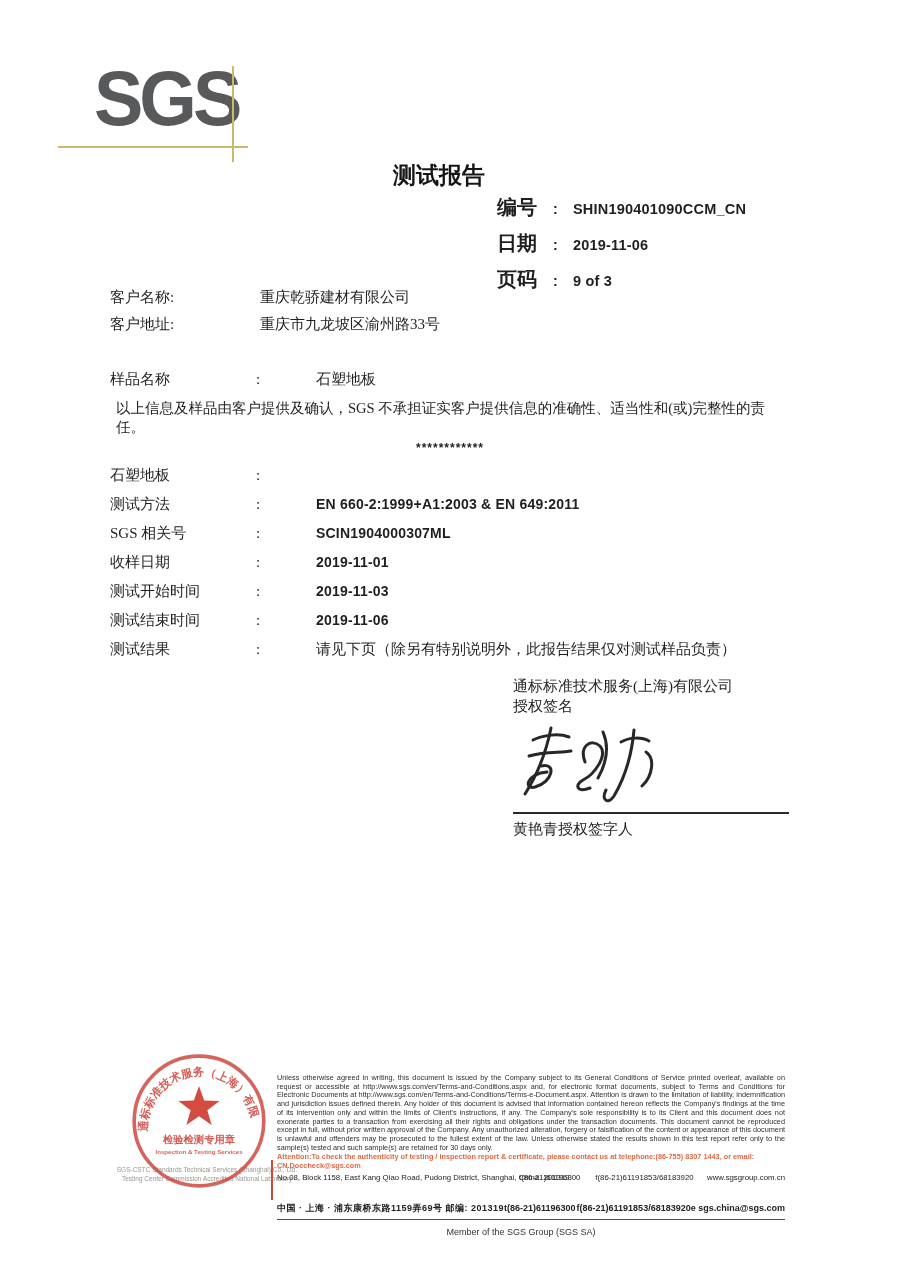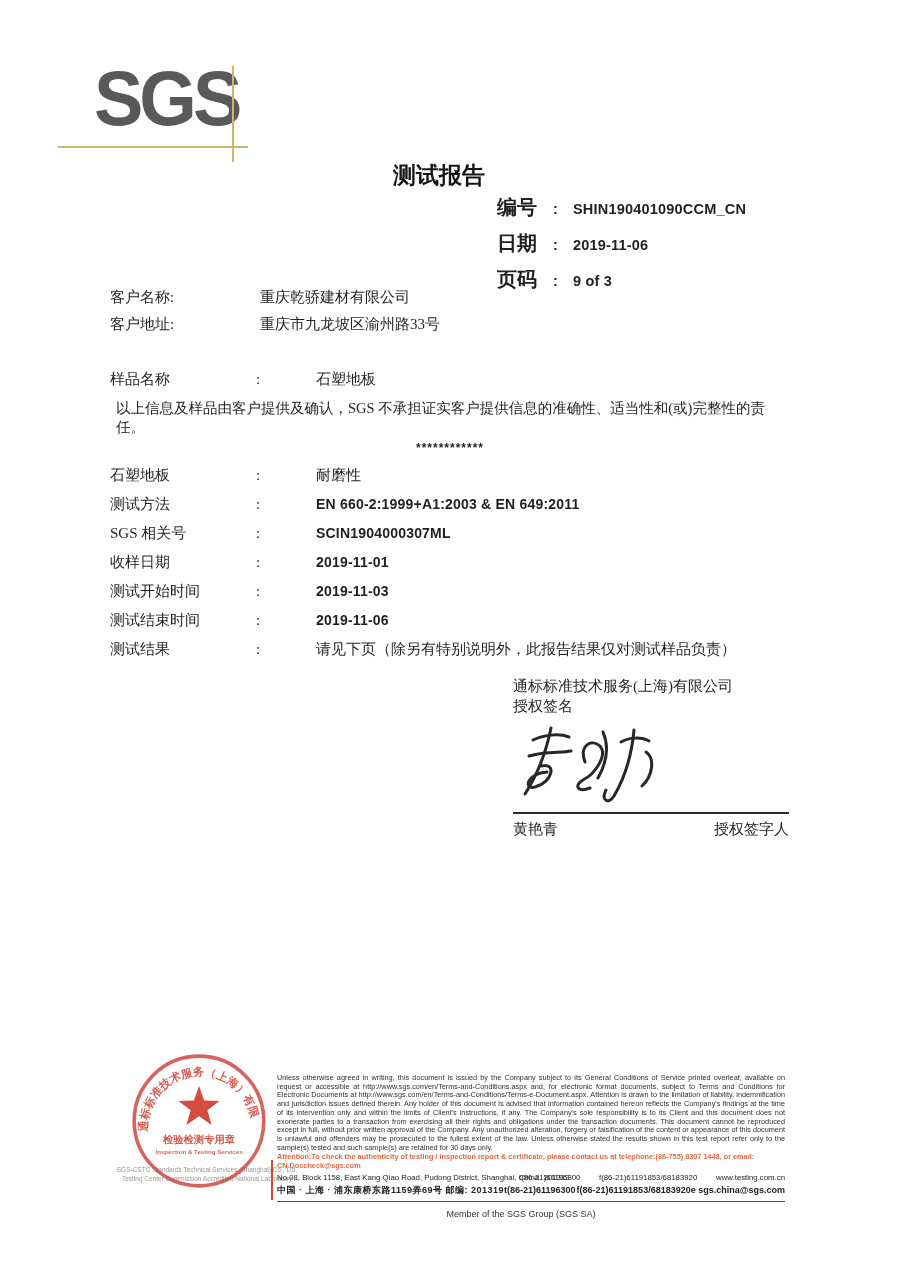--- a/index.html
+++ b/index.html
@@ -33,40 +33,40 @@
   .disclaimer{margin:10px 0 0 6px;font-size:14.5px;line-height:19px;}
   .stars{text-align:center;font-size:12px;font-weight:bold;letter-spacing:1px;margin:4px 0 10px 0;
          font-family:"Liberation Sans","DejaVu Sans",sans-serif;}
 
   
   .sig{position:absolute;left:513px;top:676px;width:276px;}
   .sig-company{font-size:15px;line-height:20px;}
   .sig-heading{font-size:15px;line-height:20px;}
   .sig-img{margin:4px 0 0 2px;}
   .sig-rule{border-top:2px solid #2a2a2a;margin-top:2px;}
-  .sig-names{display:flex;justify-content:space-between;font-size:15px;margin-top:6px;}
+  .sig-names{display:flex;font-size:15px;margin-top:6px;}
 
   
   .stamp{position:absolute;left:128px;top:1050px;width:142px;height:142px;opacity:0.92;}
   .stamp-caption{position:absolute;left:116px;top:1166px;width:182px;z-index:0;
                  font-family:"Liberation Sans","DejaVu Sans",sans-serif;
                  font-size:6.5px;line-height:8.5px;color:#9a9690;text-align:center;}
 
   
   .footer{position:absolute;left:277px;top:1074px;width:508px;
           font-family:"Liberation Sans","DejaVu Sans",sans-serif;}
   .fineprint{font-size:7.3px;line-height:8.7px;color:#2e2e2e;text-align:justify;margin:0;}
   .attention{font-size:7.3px;line-height:8.7px;color:#e06845;font-weight:bold;margin:1px 0 2px 0;}
   .addr-row{display:flex;align-items:baseline;font-size:7.8px;color:#222;margin-top:2px;white-space:nowrap;}
   .addr-row .a-addr{width:242px;}
   .addr-row .a-tel{width:82px;}
   .addr-row .a-fax{width:120px;}
   .addr-row .a-web{flex:1;}
   .addr-cn{font-size:9px;font-weight:bold;}
-  .addr-cn .a-addr{letter-spacing:0.5px;}
+  .addr-cn .a-addr{letter-spacing:0.5px;margin-top:18px;}
   .footer-rule{border-top:1px solid #4a4a4a;margin-top:4px;}
   .member{margin-top:7px;text-align:center;font-size:9px;color:#333;padding-right:20px;}
   .red-vline{position:absolute;left:271px;top:1160px;width:2px;height:40px;background:#cc4b33;}
 </style>
 </head>
 <body>
 
 <div id="page">
 
   <div class="logo-wrap">
@@ -112,21 +112,20 @@
       <span>:</span>
       <span>石塑地板</span>
     </div>
 
     <div class="disclaimer">以上信息及样品由客户提供及确认，SGS 不承担证实客户提供信息的准确性、适当性和(或)完整性的责任。</div>
     <div class="stars">************</div>
 
     <div class="row3">
       <span>石塑地板</span>
       <span>:</span>
-      <span>耐磨性</span>
     </div>
     <div class="row3">
       <span>测试方法</span>
       <span>:</span>
       <span class="val-en">EN 660-2:1999+A1:2003 &amp; EN 649:2011</span>
     </div>
     <div class="row3">
       <span>SGS 相关号</span>
       <span>:</span>
       <span class="val-en">SCIN1904000307ML</span>
@@ -198,21 +197,21 @@
 
   <div class="red-vline"></div>
 
   <div class="footer">
     <p class="fineprint">Unless otherwise agreed in writing, this document is issued by the Company subject to its General Conditions of Service printed overleaf, available on request or accessible at http://www.sgs.com/en/Terms-and-Conditions.aspx and, for electronic format documents, subject to Terms and Conditions for Electronic Documents at http://www.sgs.com/en/Terms-and-Conditions/Terms-e-Document.aspx. Attention is drawn to the limitation of liability, indemnification and jurisdiction issues defined therein. Any holder of this document is advised that information contained hereon reflects the Company's findings at the time of its intervention only and within the limits of Client's instructions, if any. The Company's sole responsibility is to its Client and this document does not exonerate parties to a transaction from exercising all their rights and obligations under the transaction documents. This document cannot be reproduced except in full, without prior written approval of the Company. Any unauthorized alteration, forgery or falsification of the content or appearance of this document is unlawful and offenders may be prosecuted to the fullest extent of the law. Unless otherwise stated the results shown in this test report refer only to the sample(s) tested and such sample(s) are retained for 30 days only.</p>
     <p class="attention">Attention:To check the authenticity of testing / inspection report &amp; certificate, please contact us at telephone:(86-755) 8307 1443, or email: CN.Doccheck@sgs.com</p>
     <div class="addr-row">
       <span class="a-addr">No.08, Block 1158, East Kang Qiao Road, Pudong District, Shanghai, China. 201319</span>
       <span class="a-tel">t(86-21)61196300</span>
       <span class="a-fax">f(86-21)61191853/68183920</span>
-      <span class="a-web">www.testing.com.cn</span>
+      <span class="a-web">www.sgsgroup.com.cn</span>
     </div>
     <div class="addr-row addr-cn">
       <span class="a-addr">中国 · 上海 · 浦东康桥东路1159弄69号  邮编: 201319</span>
       <span class="a-tel">t(86-21)61196300</span>
       <span class="a-fax">f(86-21)61191853/68183920</span>
       <span class="a-web">e  sgs.china@sgs.com</span>
     </div>
     <div class="footer-rule"></div>
     <div class="member">Member of the SGS Group (SGS SA)</div>
   </div>

